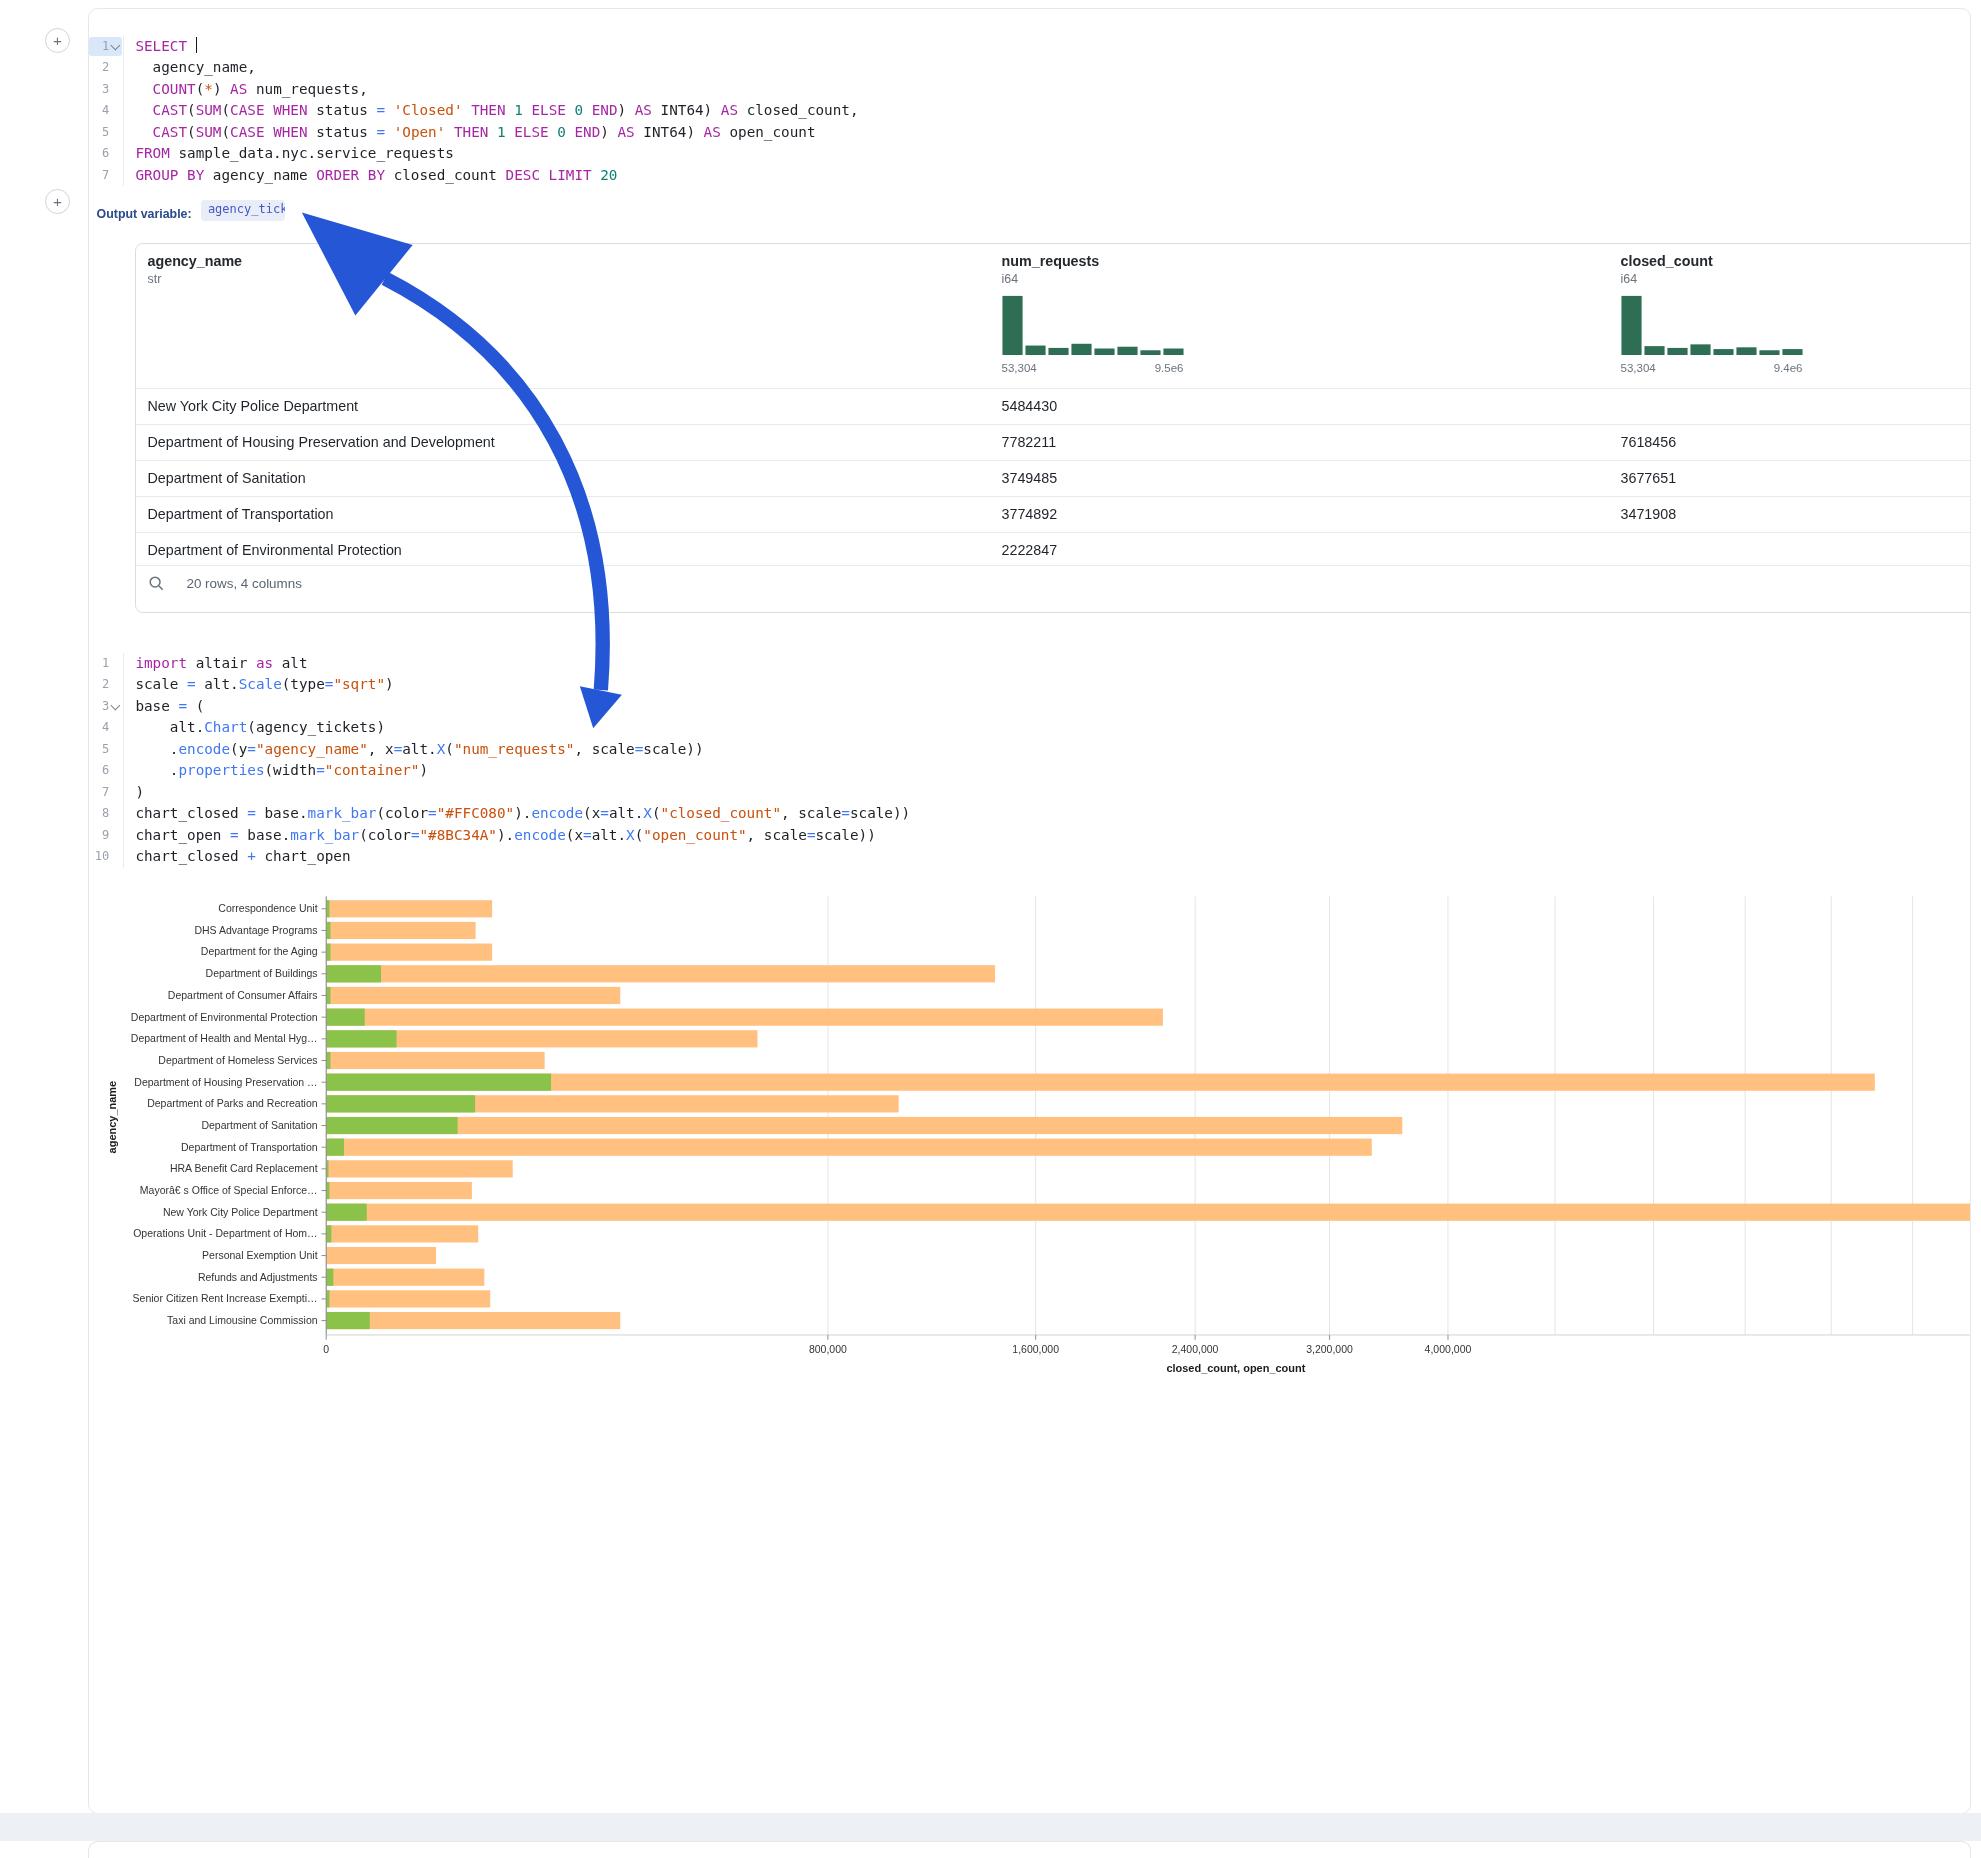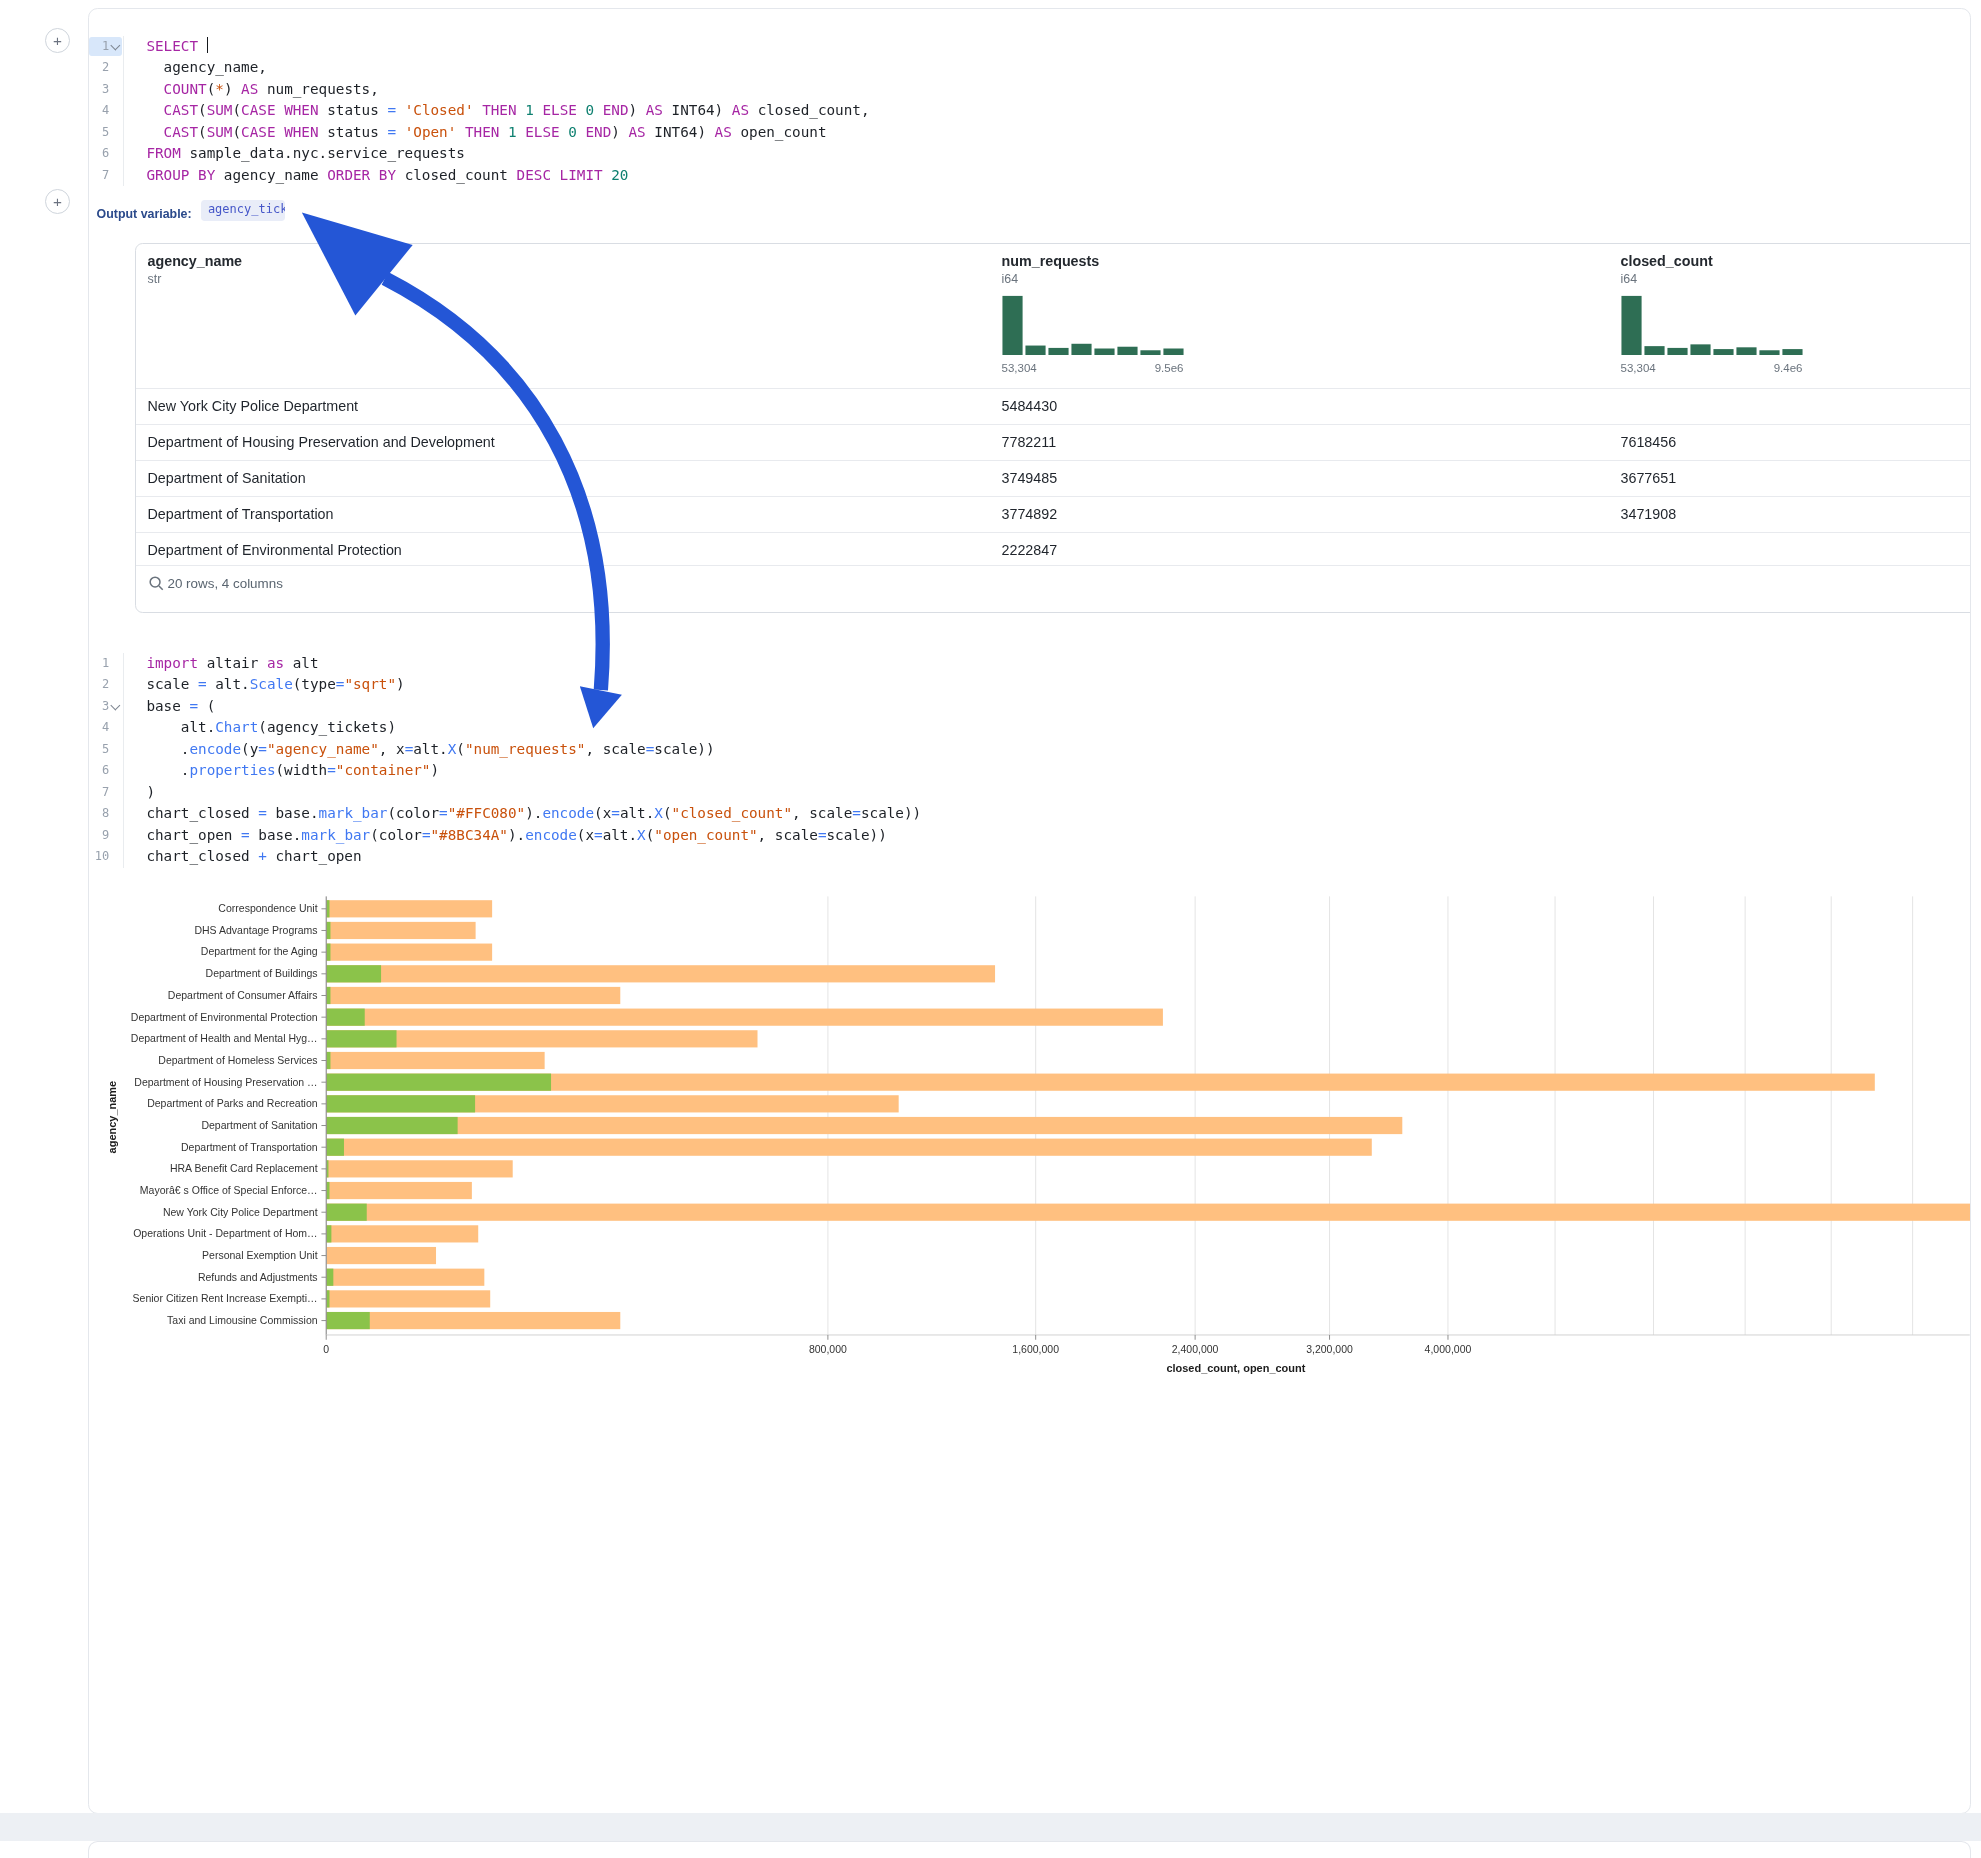--- a/index.html
+++ b/index.html
@@ -20,21 +20,21 @@
 
   
   .code-block{position:absolute;}
   .crow{display:flex;height:21.5px;align-items:center;}
   .gwrap{display:flex;width:32.5px;justify-content:flex-end;align-items:center;flex:none;height:19px;}
   .ghl{background:#d8e7fa;border-radius:2.9px;}
   .lnum{font:12px/19px "DejaVu Sans Mono",monospace;color:#98a1ad;}
   .chevbox{width:12.4px;height:13.4px;display:flex;align-items:center;justify-content:center;flex:none;}
   .chev{display:inline-block;width:5.7px;height:5.7px;border-right:1.5px solid #7d8590;
       border-bottom:1.5px solid #7d8590;transform:rotate(45deg);margin-top:-2.9px;}
-  .ctext{border-left:1px solid #e9ecef;padding-left:22px;margin-left:1.9px;
+  .ctext{border-left:1px solid #e9ecef;padding-left:11px;margin-left:1.9px;
       font:14.3px/21.5px "DejaVu Sans Mono",monospace;white-space:pre;color:#1d2127;height:21.5px;}
   .tk-k{color:#a626a4;}
   .tk-f{color:#4078f2;}
   .tk-s{color:#c9510c;}
   .tk-n{color:#0e8070;}
   .tk-o{color:#4078f2;}
   .tk-p{color:#1d2127;}
   .cursor{display:inline-block;width:1.4px;height:16.3px;background:#15181c;vertical-align:-2.9px;}
 
   
@@ -51,21 +51,21 @@
   .th{padding-left:11.5px;box-sizing:border-box;}
   .col-name{margin-top:9.6px;font-size:14.3px;font-weight:bold;color:#24292f;}
   .col-type{margin-top:2.9px;font-size:12.4px;color:#6a737d;}
   .col-stats{margin-top:12.4px;font-size:12px;line-height:17px;color:#6a737d;}
   .hist-wrap{margin-top:7.6px;width:182px;text-align:right;}
   .hist-minmax{width:182px;display:flex;justify-content:space-between;font-size:11.5px;color:#6a737d;margin-top:2.9px;}
   .tbody{position:absolute;top:144px;left:0;right:0;}
   .tr{display:grid;grid-template-columns:854px 619px 1fr;height:35px;border-top:1px solid #e8eaee;}
   .td{padding-left:11.5px;font-size:14.3px;color:#1f242b;line-height:34px;white-space:nowrap;overflow:hidden;}
   .tfoot{position:absolute;top:321px;left:0;right:0;height:36px;border-top:1px solid #e8eaee;
-      display:flex;align-items:center;padding-left:11.5px;gap:3px;box-sizing:border-box;}
+      display:flex;align-items:center;padding-left:11.5px;gap:22px;box-sizing:border-box;}
   .tfoot-text{font-size:13.4px;color:#5a6570;}
 
   
   #chart-svg{position:absolute;left:0;top:874px;}
 
   
   #arrow-svg{position:absolute;left:0;top:0;z-index:50;pointer-events:none;}
 </style>
 </head>
 <body>

